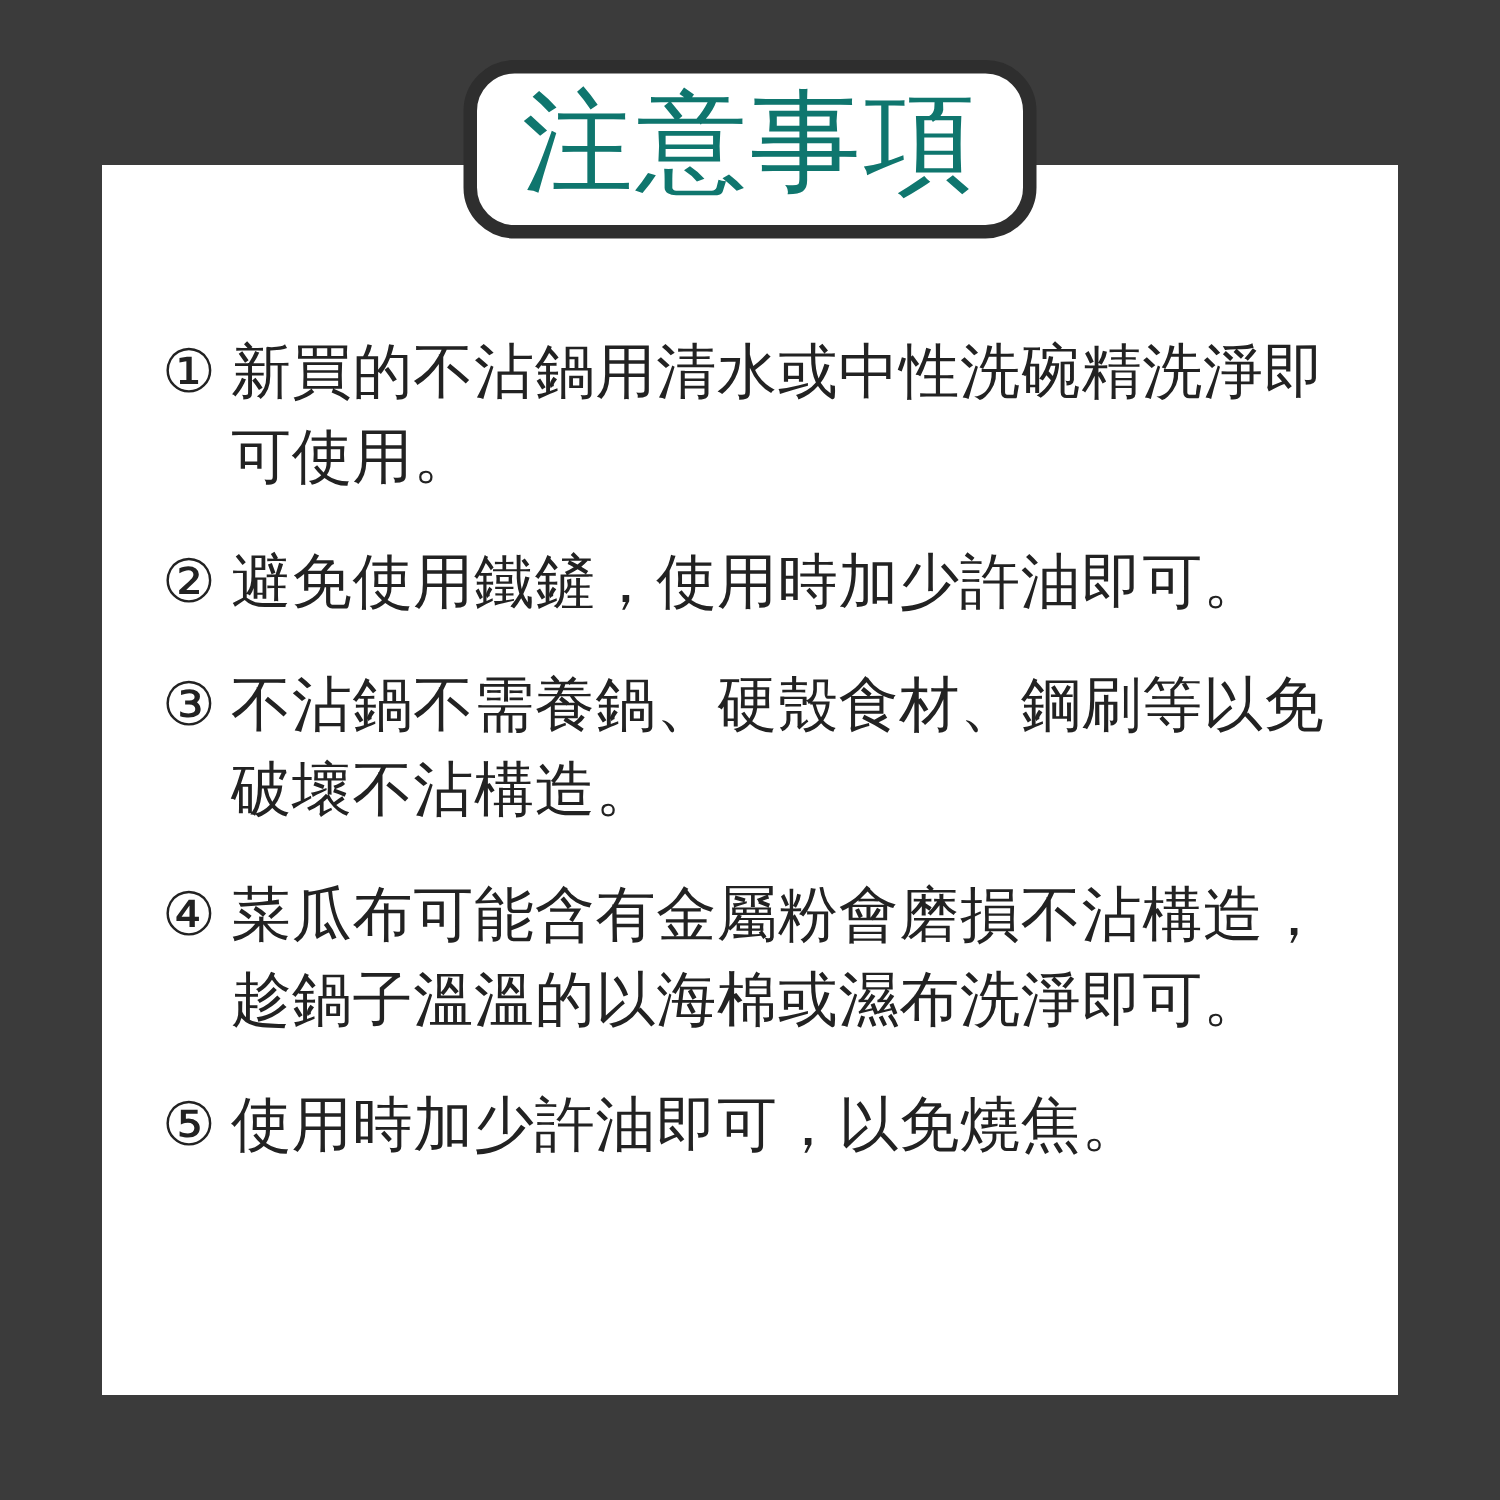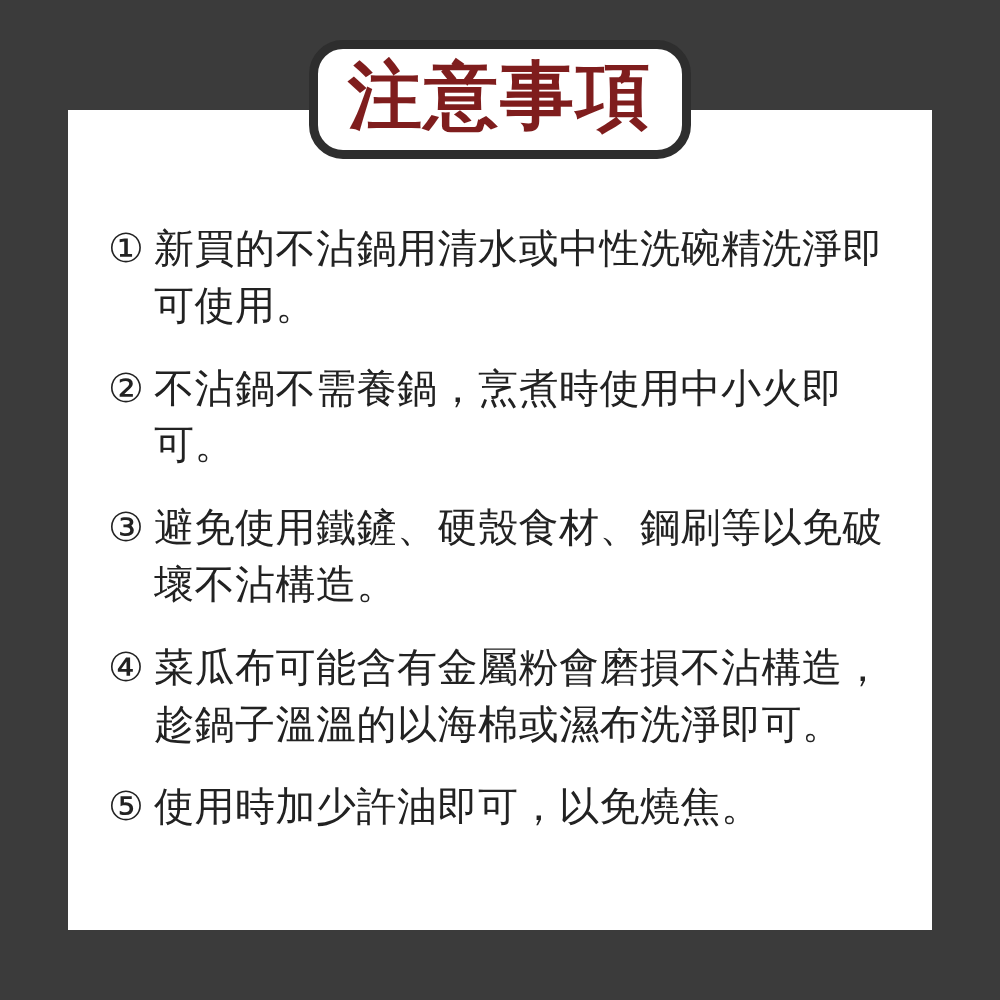--- a/index.html
+++ b/index.html
@@ -41,22 +41,22 @@
     border: 9px solid #2e2e2e;
     border-radius: 34px;
     padding: 6px 30px 14px 30px;
     z-index: 5;
     box-sizing: border-box;
   }
 
   .title-text {
     font-size: 74px;
     line-height: 1.1;
-    font-weight: bold;
-    color: #7f1d1d;
+    font-weight: normal;
+    color: #0f766e;
     letter-spacing: 2px;
     white-space: nowrap;
     font-family: "DejaVu Sans", "Liberation Sans", sans-serif;
   }
 
   .list {
     position: absolute;
     left: 40px;
     top: 110px;
     right: 32px;
@@ -100,26 +100,26 @@
   <div class="card">
     <div class="list">
 
       <div class="item">
         <span class="marker">①</span>
         <span class="body">新買的不沾鍋用清水或中性洗碗精洗淨即可使用。</span>
       </div>
 
       <div class="item">
         <span class="marker">②</span>
-        <span class="body">不沾鍋不需養鍋，烹煮時使用中小火即可。</span>
+        <span class="body">避免使用鐵鏟，使用時加少許油即可。</span>
       </div>
 
       <div class="item">
         <span class="marker">③</span>
-        <span class="body">避免使用鐵鏟、硬殼食材、鋼刷等以免破壞不沾構造。</span>
+        <span class="body">不沾鍋不需養鍋、硬殼食材、鋼刷等以免破壞不沾構造。</span>
       </div>
 
       <div class="item">
         <span class="marker">④</span>
         <span class="body">菜瓜布可能含有金屬粉會磨損不沾構造，趁鍋子溫溫的以海棉或濕布洗淨即可。</span>
       </div>
 
       <div class="item">
         <span class="marker">⑤</span>
         <span class="body">使用時加少許油即可，以免燒焦。</span>

